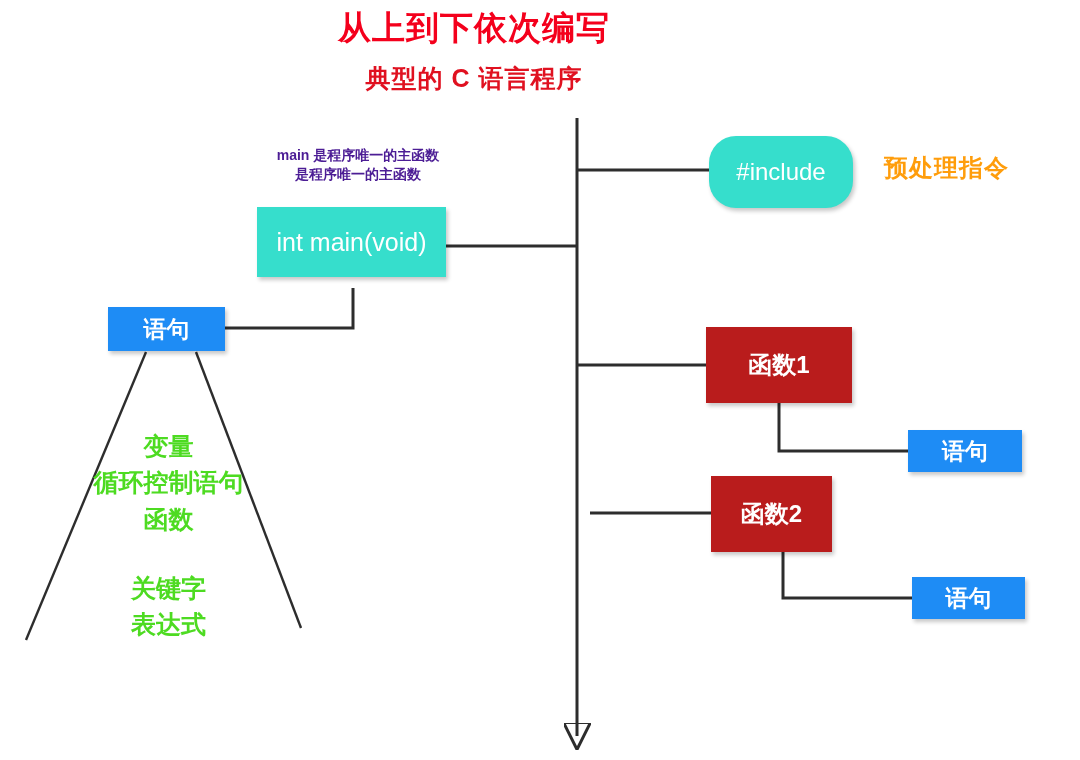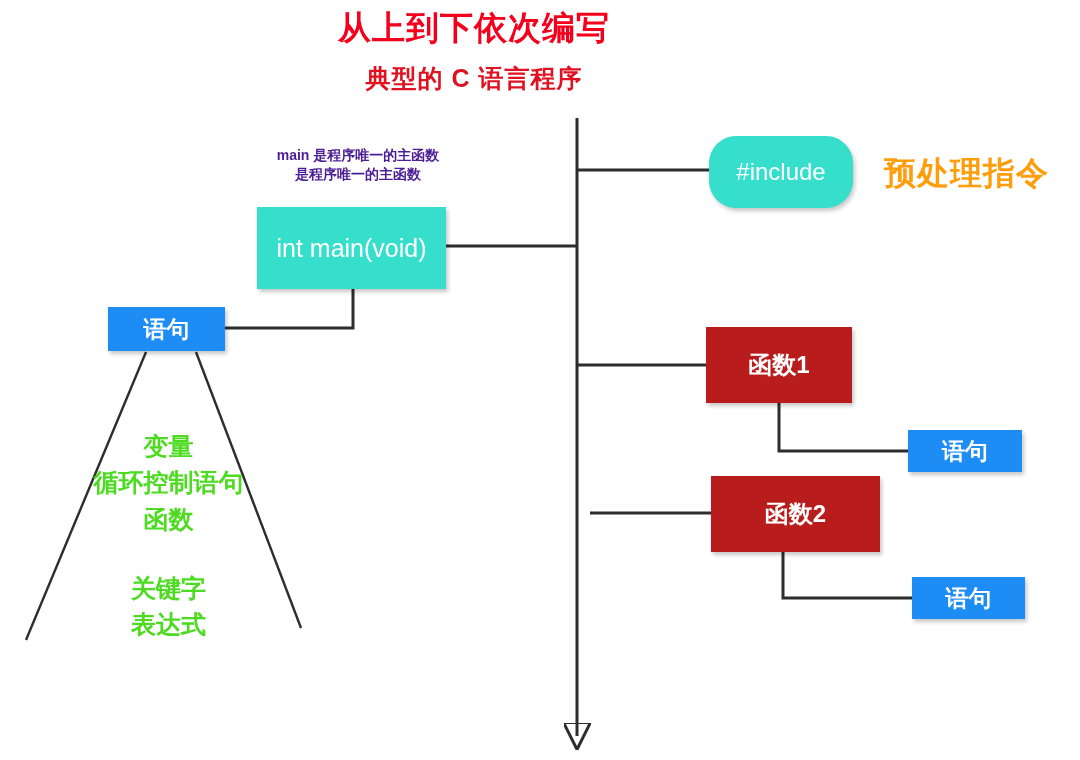--- a/index.html
+++ b/index.html
@@ -49,58 +49,58 @@
     left: 238px;
     top: 146px;
     width: 240px;
     text-align: center;
     font-size: 14px;
     color: #4c1d95;
   }
   #preproc-label {
     left: 884px;
     top: 152px;
-    font-size: 32px;
+    font-size: 24px;
     color: #ff9d0b;
     letter-spacing: 1px;
   }
 
   
   .box {
     position: absolute;
     display: flex;
     align-items: center;
     justify-content: center;
     color: #ffffff;
     box-shadow: 2px 3px 4px rgba(0,0,0,0.22);
     box-sizing: border-box;
     white-space: nowrap;
   }
   .box.teal  { background: #36decc; }
   .box.blue  { background: #1e8cf5; text-align: right; }
   .box.crim  { background: #b91c1c; }
 
   #box-main {
-    left: 257px; top: 207px; width: 189px; height: 82px;
+    left: 257px; top: 207px; width: 189px; height: 70px;
     font-size: 25px; font-weight: 500;
   }
   #box-include {
     left: 709px; top: 136px; width: 144px; height: 72px;
     font-size: 24px; font-weight: 500; border-radius: 27px;
   }
   #box-stmt-left {
     left: 108px; top: 307px; width: 117px; height: 44px;
     font-size: 23px; font-weight: bold;
   }
   #box-func1 {
     left: 706px; top: 327px; width: 146px; height: 76px;
     font-size: 24px; font-weight: bold;
   }
   #box-func2 {
-    left: 711px; top: 476px; width: 169px; height: 76px;
+    left: 711px; top: 476px; width: 121px; height: 76px;
     font-size: 24px; font-weight: bold;
   }
   #box-stmt-f1 {
     left: 908px; top: 430px; width: 114px; height: 42px;
     font-size: 23px; font-weight: bold;
   }
   #box-stmt-f2 {
     left: 912px; top: 577px; width: 113px; height: 42px;
     font-size: 23px; font-weight: bold;
   }

